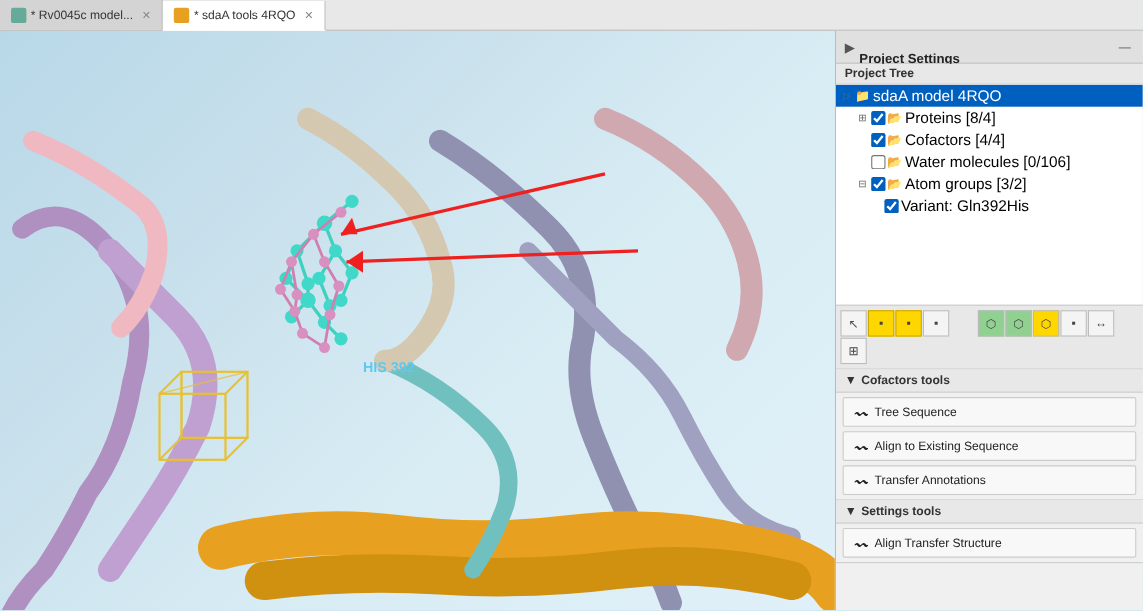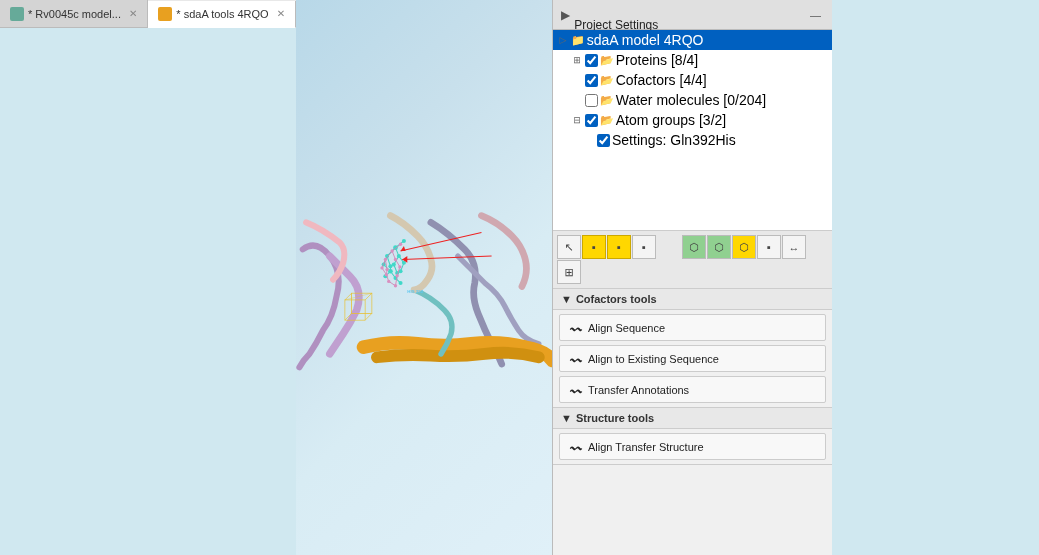--- a/index.html
+++ b/index.html
@@ -1,18 +1,18 @@
 <!DOCTYPE html>
 <html><head>
   <meta charset="utf-8">
   <style>
     * { box-sizing: border-box; margin: 0; padding: 0; }
     body { font-family: 'Segoe UI', Arial, sans-serif; font-size: 12px; background: #d0e8f0; overflow: hidden; width: 1039px; height: 555px; }
 
-    .app-container { display: flex; flex-direction: row; width: 832px; height: 555px; }
+    .app-container { display: flex; flex-direction: column; width: 1039px; height: 555px; }
 
     
     .tab-bar {
       display: flex; align-items: center;
       background: #e8e8e8; border-bottom: 1px solid #bbb;
       height: 28px; flex-shrink: 0;
     }
     .tab {
       display: flex; align-items: center; gap: 4px;
       padding: 0 10px; height: 100%; border-right: 1px solid #bbb;
@@ -42,21 +42,21 @@
       background: #f0f0f0; border-left: 1px solid #bbb;
       display: flex; flex-direction: column;
     }
 
     
     .panel-header {
       display: flex; align-items: center; justify-content: space-between;
       background: #e0e0e0; border-bottom: 1px solid #bbb;
       padding: 4px 8px; height: 30px;
     }
-    .panel-header-title { font-size: 12px; font-weight: normal; color: #222; margin-top: 20px; }
+    .panel-header-title { font-size: 12px; font-weight: bold; color: #222; margin-top: 20px; }
     .panel-header-controls { display: flex; gap: 4px; }
     .panel-btn { 
       background: none; border: none; cursor: pointer;
       font-size: 11px; color: #555; padding: 1px 3px;
     }
 
     
     .project-tree-header {
       background: #e8e8e8; padding: 3px 8px;
       font-size: 11px; font-weight: bold; color: #333;
@@ -244,20 +244,23 @@
       <div class="panel-header">
         <div style="display:flex;align-items:center;gap:4px;">
           <span style="cursor:pointer;color:#555;">▶</span>
           <span class="panel-header-title">Project Settings</span>
         </div>
         <div class="panel-header-controls">
           <button class="panel-btn">—</button>
         </div>
       </div>
 
+      <div class="project-tree-header">
+        <span>Project Tree</span>
+      </div>
 
       <div class="project-tree" style="max-height:200px;">
 
         <div class="tree-item level1 selected">
           <span class="tree-expand">▷</span>
           <span style="font-size:11px;">📁</span>
           <span class="tree-label">sdaA model 4RQO</span>
         </div>
 
         <div class="tree-item level2">
@@ -271,35 +274,35 @@
           <span class="tree-expand" style="visibility:hidden">⊞</span>
           <input type="checkbox" class="tree-checkbox" checked="" style="">
           <span style="font-size:11px;">📂</span>
           <span class="tree-label">Cofactors [4/4]</span>
         </div>
 
         <div class="tree-item level2">
           <span class="tree-expand" style="visibility:hidden">⊞</span>
           <input type="checkbox" class="tree-checkbox" style="">
           <span style="font-size:11px;">📂</span>
-          <span class="tree-label">Water molecules [0/204]</span>
+          <span class="tree-label">Water molecules [0/106]</span>
         </div>
 
         <div class="tree-item level2">
           <span class="tree-expand">⊟</span>
           <input type="checkbox" class="tree-checkbox" checked="" style="">
           <span style="font-size:11px;">📂</span>
           <span class="tree-label">Atom groups [3/2]</span>
         </div>
 
 
         <div class="tree-item level3">
           <span class="tree-expand" style="visibility:hidden">⊞</span>
           <input type="checkbox" class="tree-checkbox" checked="" style="">
-          <span class="tree-label">Settings: Gln392His</span>
+          <span class="tree-label">Variant: Gln392His</span>
         </div>
       </div>
 
       <div class="icon-toolbar">
         <button class="icon-btn" title="Cursor">↖</button>
         <button class="icon-btn active" title="Select Rectangle" style="background:#ffd700">▪</button>
         <button class="icon-btn active" title="Select" style="background:#ffd700">▪</button>
         <button class="icon-btn" title="Select">▪</button>
         <button class="icon-btn" style="visibility:hidden"></button>
         <button class="icon-btn" title="Tool" style="background:#90d090">⬡</button>
@@ -311,37 +314,37 @@
       </div>
 
       <div class="tools-section">
         <div class="tools-section-header">
           <span>▼</span>
           <span>Cofactors tools</span>
         </div>
         <div class="tools-section-content">
           <button class="tool-btn">
             <span class="tool-btn-icon">〰</span>
-            <span>Align Sequence</span>
+            <span>Tree Sequence</span>
           </button>
           <button class="tool-btn">
             <span class="tool-btn-icon">〰</span>
             <span>Align to Existing Sequence</span>
           </button>
           <button class="tool-btn">
             <span class="tool-btn-icon">〰</span>
             <span>Transfer Annotations</span>
           </button>
         </div>
       </div>
 
       <div class="tools-section">
         <div class="tools-section-header">
           <span>▼</span>
-          <span>Structure tools</span>
+          <span>Settings tools</span>
         </div>
         <div class="tools-section-content">
           <button class="tool-btn">
             <span class="tool-btn-icon">〰</span>
             <span>Align Transfer Structure</span>
           </button>
         </div>
       </div>
     </div>
   </div>

